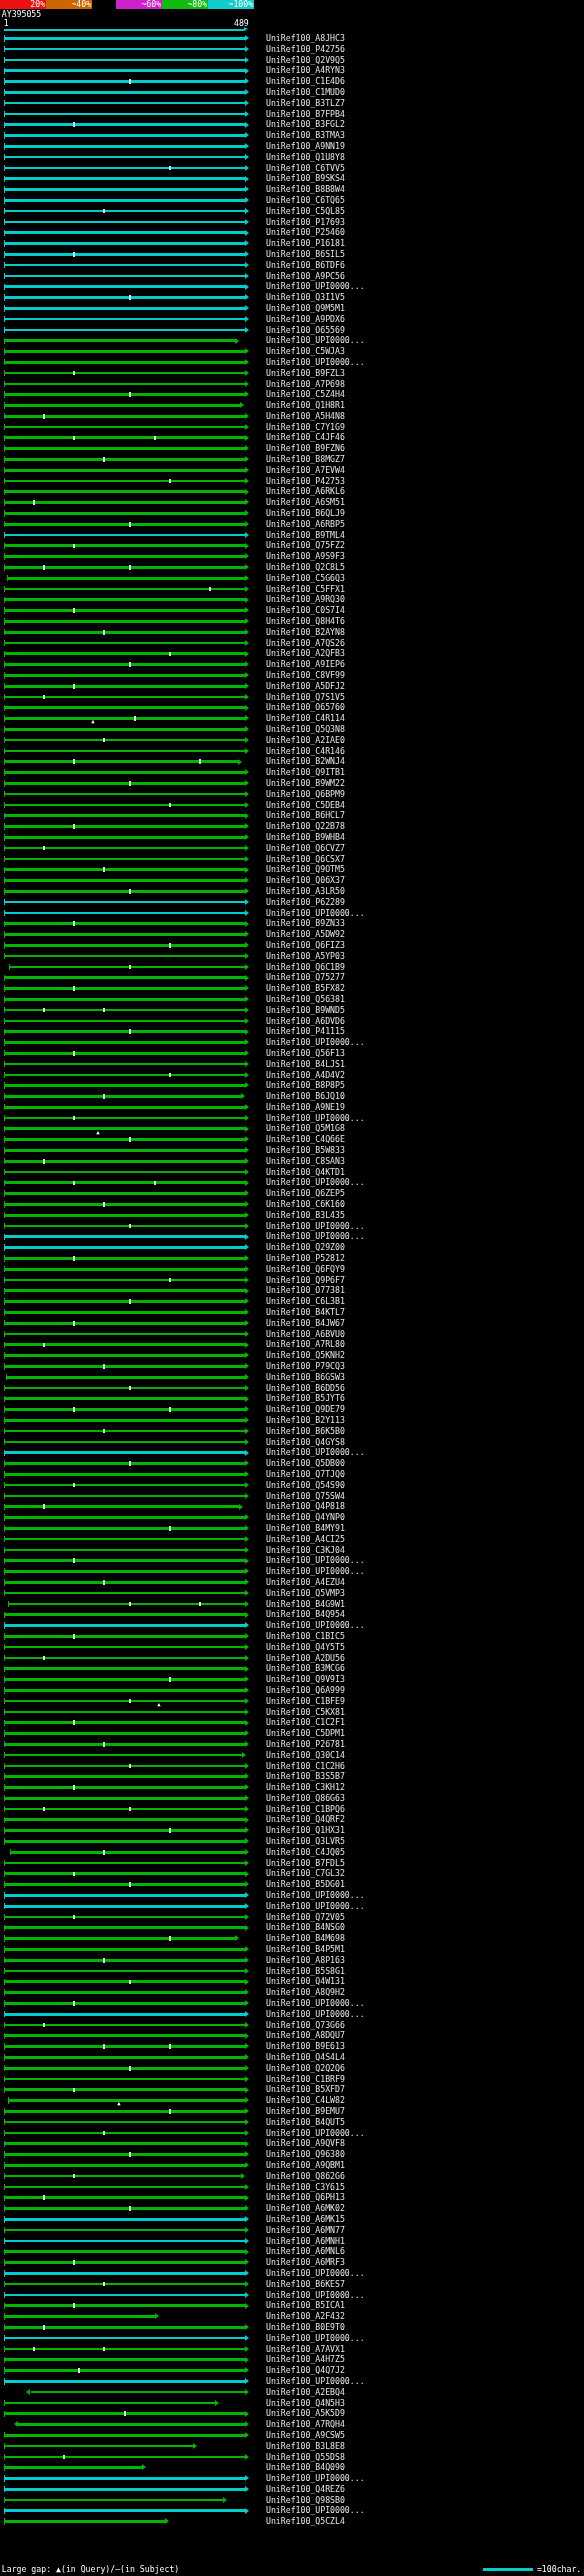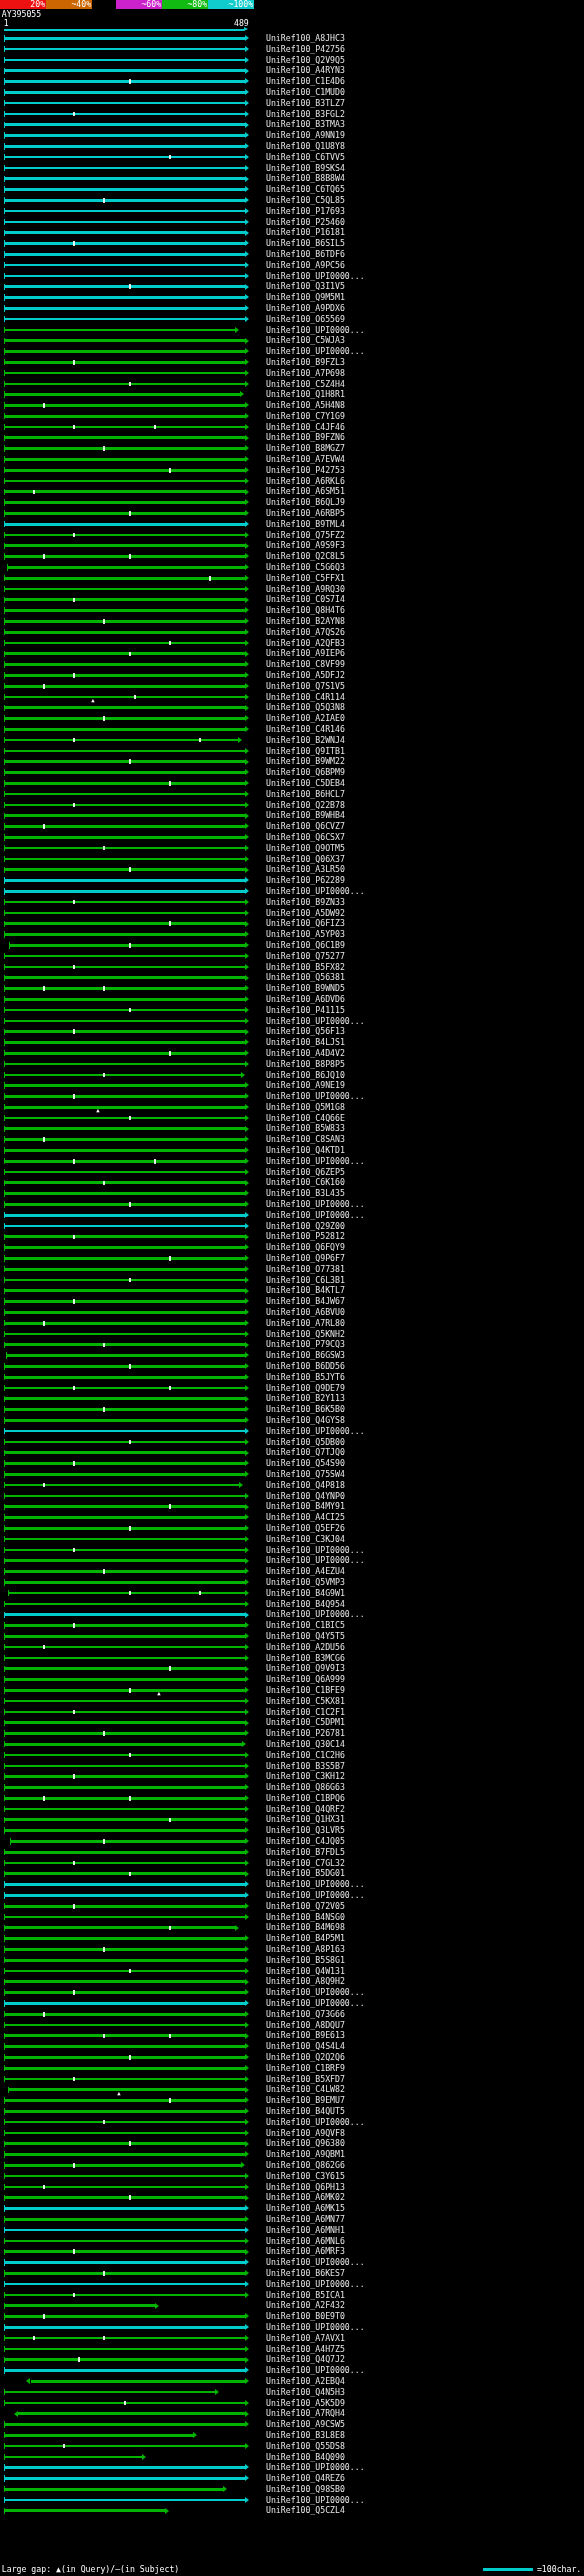--- a/index.html
+++ b/index.html
@@ -110,20 +110,26 @@
       <div class="row">
         <div class="bar" style="left: 3.7px; width: 241px; background: rgb(0, 204, 204);"></div>
         <span class="cap" style="left: 3.7px; background: rgb(0, 204, 204);"></span>
         <span class="arr-r" style="left: 245px; border-left-color: rgb(0, 204, 204);"></span>
         <span class="label">UniRef100_B3TLZ7</span>
       </div>
       <div class="row">
         <div class="bar" style="left: 3.7px; width: 241px; background: rgb(0, 204, 204);"></div>
         <span class="cap" style="left: 3.7px; background: rgb(0, 204, 204);"></span>
         <span class="arr-r" style="left: 245px; border-left-color: rgb(0, 204, 204);"></span>
+        <span class="label">UniRef100_B7FPB4</span>
+      </div>
+      <div class="row">
+        <div class="bar" style="left: 3.7px; width: 241px; background: rgb(0, 204, 204);"></div>
+        <span class="cap" style="left: 3.7px; background: rgb(0, 204, 204);"></span>
+        <span class="arr-r" style="left: 245px; border-left-color: rgb(0, 204, 204);"></span>
         <span class="mark" style="left: 73px;"></span>
         <span class="label">UniRef100_B3FGL2</span>
       </div>
       <div class="row">
         <div class="bar" style="left: 3.7px; width: 241px; background: rgb(0, 204, 204);"></div>
         <span class="cap" style="left: 3.7px; background: rgb(0, 204, 204);"></span>
         <span class="arr-r" style="left: 245px; border-left-color: rgb(0, 204, 204);"></span>
         <span class="label">UniRef100_B3TMA3</span>
       </div>
       <div class="row">
@@ -453,20 +459,26 @@
         <span class="arr-r" style="left: 245px; border-left-color: rgb(0, 180, 0);"></span>
         <span class="mark" style="left: 73px;"></span>
         <span class="label">UniRef100_A5DFJ2</span>
       </div>
       <div class="row">
         <div class="bar" style="left: 3.7px; width: 241px; background: rgb(0, 180, 0);"></div>
         <span class="cap" style="left: 3.7px; background: rgb(0, 180, 0);"></span>
         <span class="arr-r" style="left: 245px; border-left-color: rgb(0, 180, 0);"></span>
         <span class="mark" style="left: 43px;"></span>
         <span class="label">UniRef100_Q7S1V5</span>
+      </div>
+      <div class="row">
+        <div class="bar" style="left: 3.7px; width: 241px; background: rgb(0, 180, 0);"></div>
+        <span class="cap" style="left: 3.7px; background: rgb(0, 180, 0);"></span>
+        <span class="arr-r" style="left: 245px; border-left-color: rgb(0, 180, 0);"></span>
+        <span class="label">UniRef100_O65760</span>
       </div>
       <div class="row">
         <div class="bar" style="left: 3.7px; width: 241px; background: rgb(0, 180, 0);"></div>
         <span class="cap" style="left: 3.7px; background: rgb(0, 180, 0);"></span>
         <span class="arr-r" style="left: 245px; border-left-color: rgb(0, 180, 0);"></span>
         <span class="mark" style="left: 134px;"></span>
         <span class="gap-tri" style="left: 93px;">▲</span>
         <span class="label">UniRef100_C4R114</span>
       </div>
       <div class="row">
@@ -958,27 +970,20 @@
         <span class="cap" style="left: 3.7px; background: rgb(0, 180, 0);"></span>
         <span class="arr-r" style="left: 245px; border-left-color: rgb(0, 180, 0);"></span>
         <span class="mark" style="left: 169px;"></span>
         <span class="label">UniRef100_B4MY91</span>
       </div>
       <div class="row">
         <div class="bar" style="left: 3.7px; width: 241px; background: rgb(0, 180, 0);"></div>
         <span class="cap" style="left: 3.7px; background: rgb(0, 180, 0);"></span>
         <span class="arr-r" style="left: 245px; border-left-color: rgb(0, 180, 0);"></span>
         <span class="label">UniRef100_A4CI25</span>
-      </div>
-      <div class="row">
-        <div class="bar" style="left: 3.7px; width: 241px; background: rgb(0, 180, 0);"></div>
-        <span class="cap" style="left: 3.7px; background: rgb(0, 180, 0);"></span>
-        <span class="arr-r" style="left: 245px; border-left-color: rgb(0, 180, 0);"></span>
-        <span class="mark" style="left: 129px;"></span>
-        <span class="label">UniRef100_Q5EF26</span>
       </div>
       <div class="row">
         <div class="bar" style="left: 3.7px; width: 241px; background: rgb(0, 180, 0);"></div>
         <span class="cap" style="left: 3.7px; background: rgb(0, 180, 0);"></span>
         <span class="arr-r" style="left: 245px; border-left-color: rgb(0, 180, 0);"></span>
         <span class="label">UniRef100_C3KJ04</span>
       </div>
       <div class="row">
         <div class="bar" style="left: 3.7px; width: 241px; background: rgb(0, 180, 0);"></div>
         <span class="cap" style="left: 3.7px; background: rgb(0, 180, 0);"></span>

